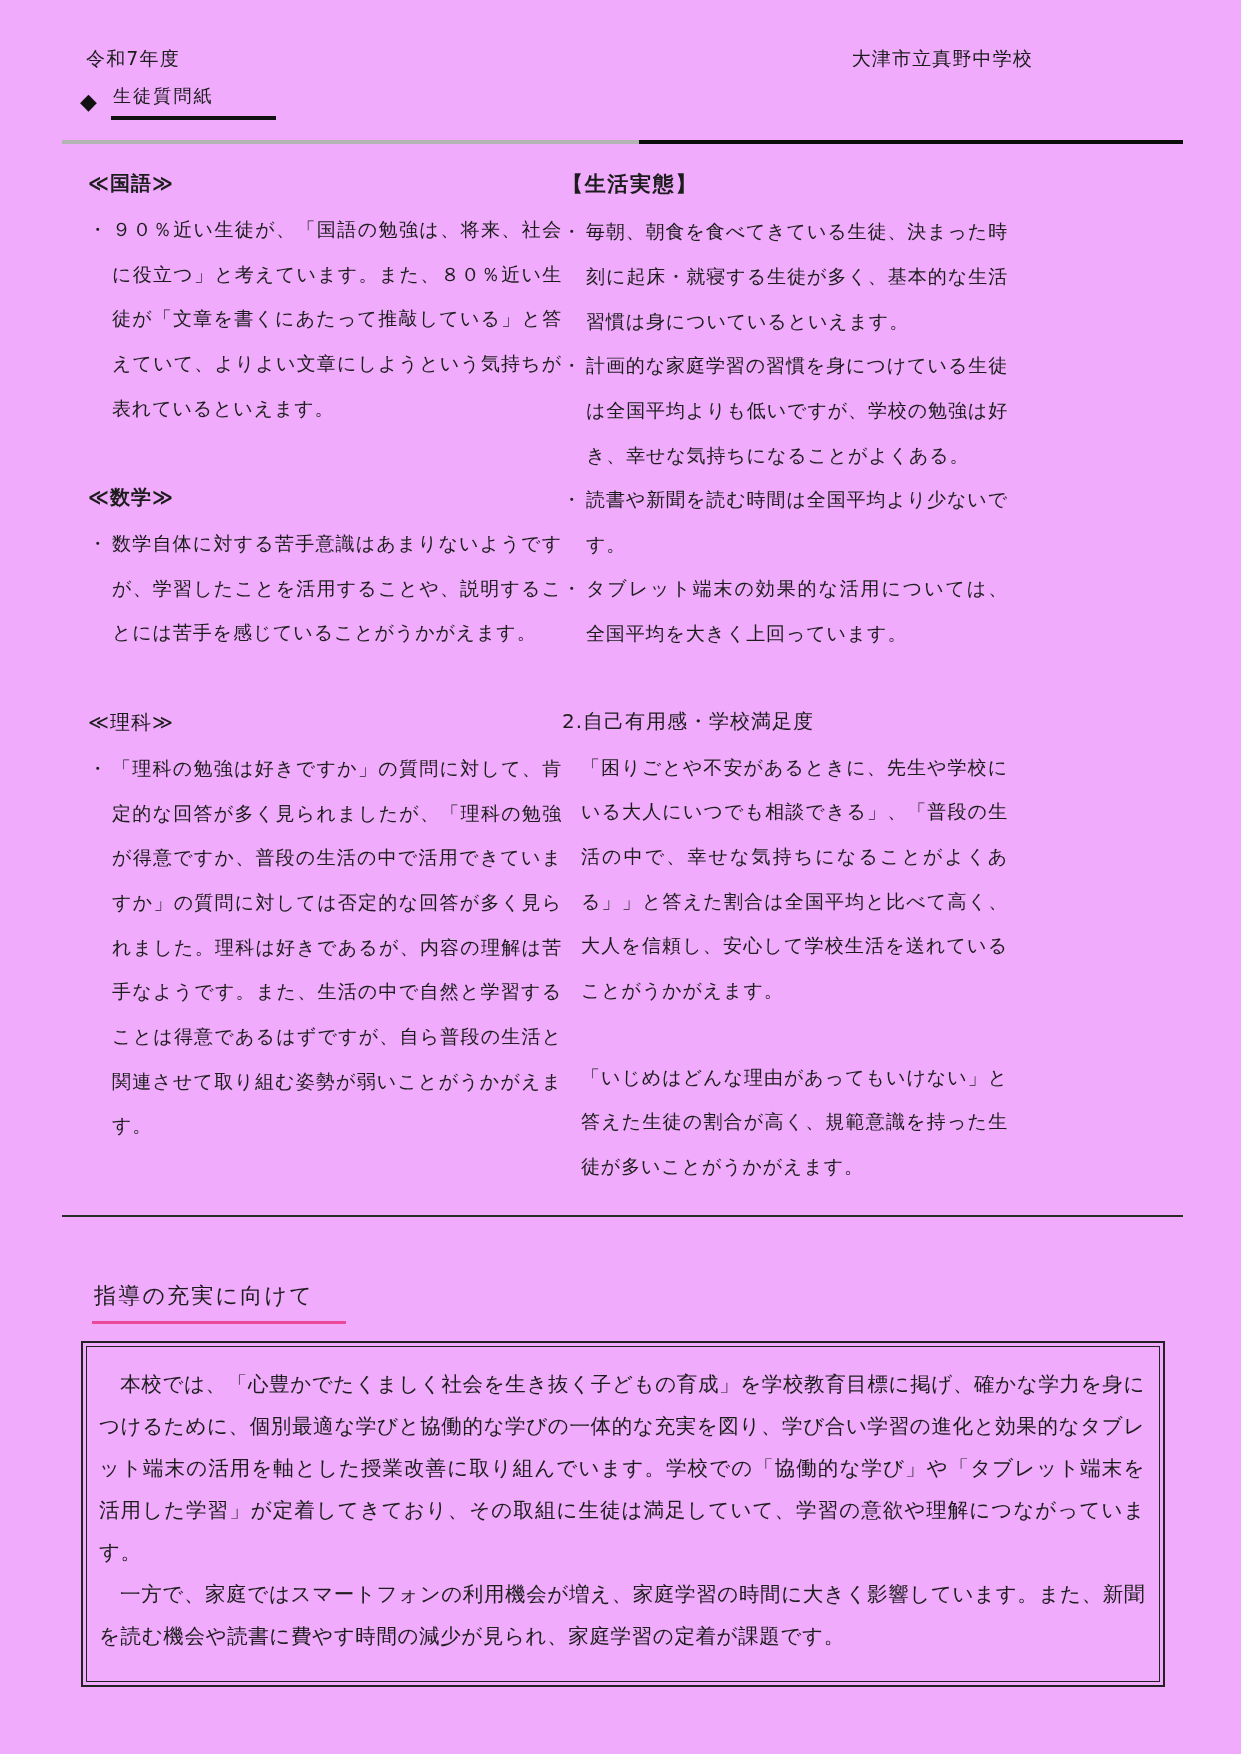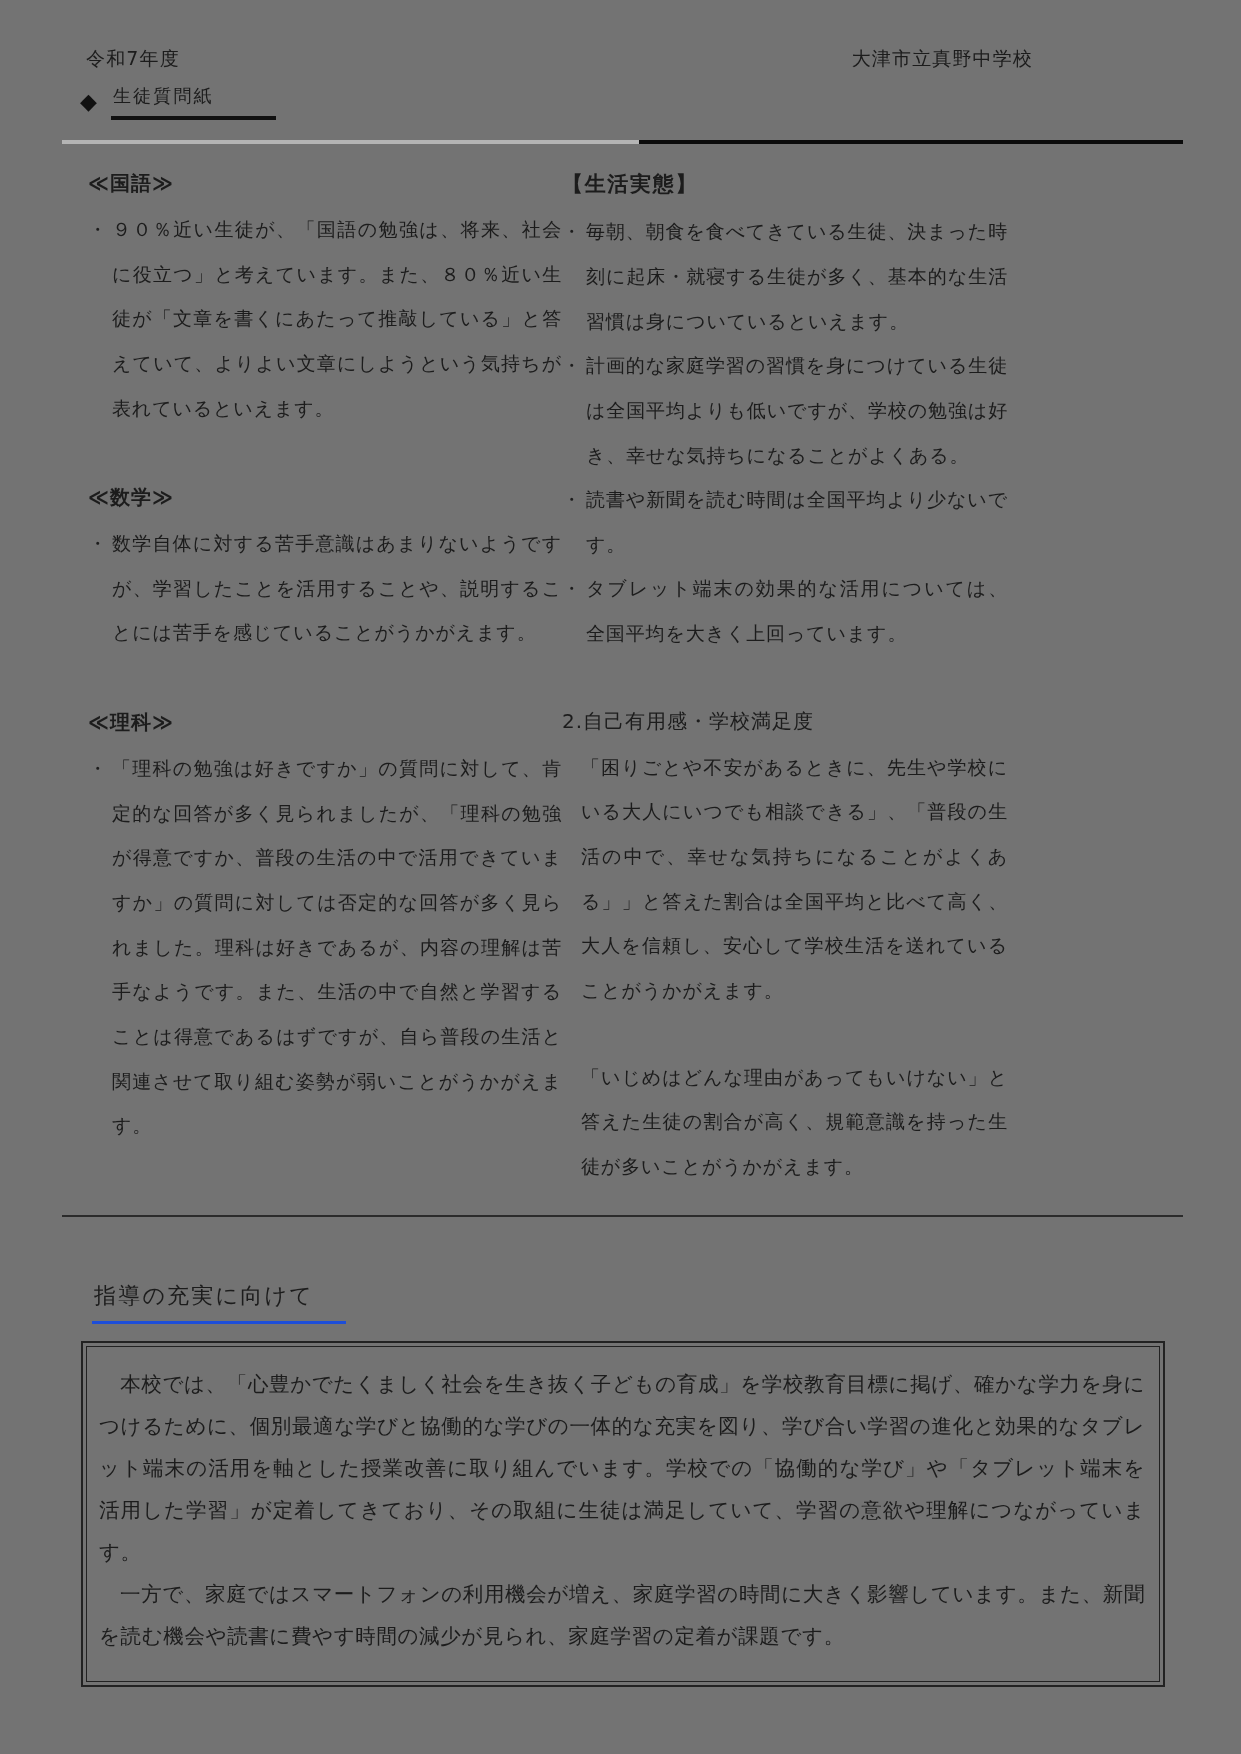--- a/index.html
+++ b/index.html
@@ -2,21 +2,21 @@
 <html lang="ja"><head>
 <meta charset="utf-8">
 <style>
   * { margin: 0; padding: 0; box-sizing: border-box; }
   html, body { background: #ffffff; }
   .page {
     position: relative;
     width: 1241px;
     height: 1754px;
     margin: 0 auto;
-    background: #737373;
+    background: #f0abfc;
     color: #1c1c1c;
     font-family: "DejaVu Sans", "Liberation Sans", sans-serif;
     overflow: hidden;
   }
   .content { margin-left: 62px; margin-right: 58px; }
 
   
   .header-row {
     display: flex;
     justify-content: space-between;
@@ -64,41 +64,41 @@
     font-size: 19px;
     line-height: 2.35;
     letter-spacing: 0.045em;
     text-align: justify;
   }
   .col-left  { width: 474px; }
   .col-right { width: 446px; }
 
   .subject { margin-bottom: 44px; }
   .subject:last-child { margin-bottom: 0; }
-  .subject-head { font-size: 20px; font-weight: bold; letter-spacing: 0.05em; }
+  .subject-head { font-size: 20px; font-weight: normal; letter-spacing: 0.05em; }
   .subject-head.bold { font-weight: bold; }
 
   .bullet { display: flex; align-items: flex-start; }
   .bullet .marker { flex: 0 0 24px; line-height: 2.35; }
   .bullet .btext  { flex: 1; }
 
   .life-head { font-size: 21px; font-weight: bold; letter-spacing: 0.08em; }
   .num-head  { font-size: 20px; font-weight: normal; letter-spacing: 0.05em; margin-top: 2px; }
   .r-section { margin-bottom: 42px; }
   .r-section:last-child { margin-bottom: 0; }
   .indent-par { padding-left: 19px; }
 
   
   .guidance-head-row { margin: 64px 0 0 30px; }
   .guidance-head {
     display: inline-block;
     font-size: 22px;
     letter-spacing: 0.1em;
     padding: 0 32px 10px 2px;
-    border-bottom: 3px solid #1d4ed8;
+    border-bottom: 3px solid #ec4899;
   }
   .guidance-box {
     margin: 22px 0 0 24px;
     width: 1074px;
     border: 1px solid #222;
     outline: 2px solid #222;
     outline-offset: 3px;
     padding: 16px 14px 24px 12px;
     font-size: 20.5px;
     line-height: 2.05;

